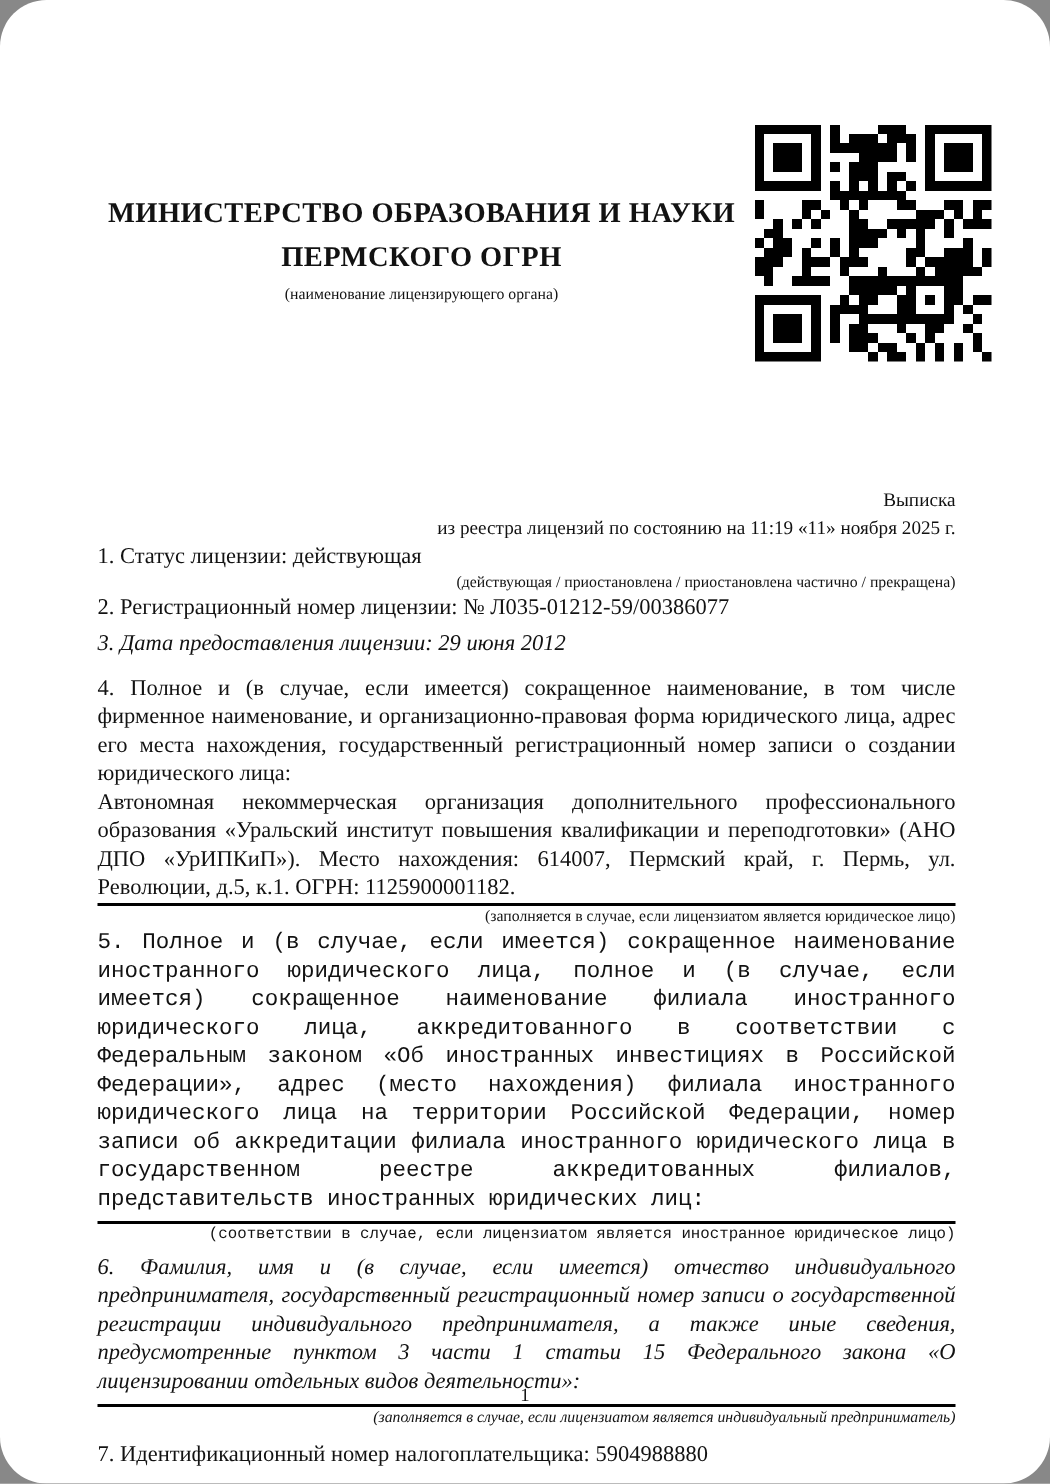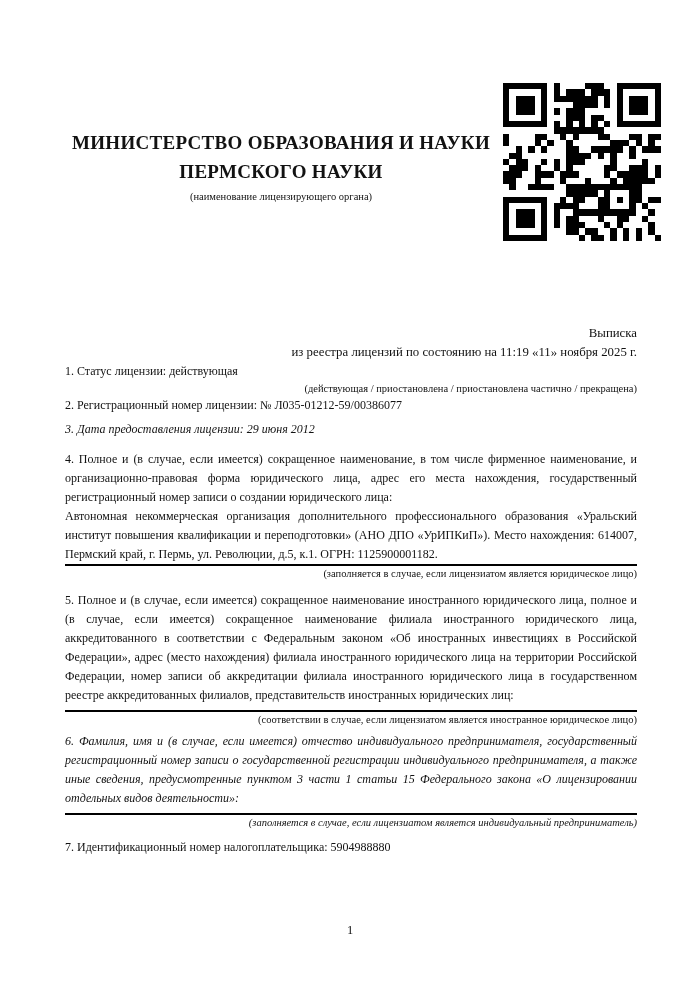--- a/index.html
+++ b/index.html
@@ -5,20 +5,21 @@
   html, body { margin: 0; padding: 0; background: #888; }
   .page {
     position: relative;
     width: 700px;
     height: 989px;
     margin: 0 auto;
     background: #ffffff;
     font-family: "Liberation Serif", "DejaVu Serif", serif;
     color: #121212;
     overflow: hidden;
+    border-radius: 31px;
   }
   
   .letterhead {
     position: absolute;
     top: 128px;
     left: 65px;
     width: 432px;
     text-align: center;
   }
   .authority-name {
@@ -53,60 +54,60 @@
   }
   
   .items {
     position: absolute;
     top: 362px;
     left: 65px;
     width: 572px;
   }
   .item p {
     margin: 0;
-    font-size: 12px;
+    font-size: 15px;
     line-height: 19px;
     text-align: justify;
   }
   .item p.single-line { text-align: left; }
   .caption {
     font-size: 10.5px;
     line-height: 15px;
     text-align: right;
   }
   .rule {
     border: 0;
     border-top: 2px solid #000;
     height: 0;
     margin: 0;
   }
   .gap5 { height: 5px; }
   .mt26 { }
   .mt20 { margin-top: 8px; }
   .mt13 { margin-top: 5px; font-style: italic; }
   .mt11 { margin-top: 11px; }
-  .mt10 { margin-top: 10px; }
+  .mt10 { margin-top: 0; font-family: Liberation Mono, monospace; }
   .page-number {
     position: absolute;
     top: 923px;
     left: 0;
     width: 100%;
     text-align: center;
     font-size: 12.5px;
   }
 </style>
 </head>
 <body>
 
 <div class="page">
 
   <div class="letterhead">
     <div class="authority-name">
       <div>МИНИСТЕРСТВО ОБРАЗОВАНИЯ И НАУКИ</div>
-      <div>ПЕРМСКОГО НАУКИ</div>
+      <div>ПЕРМСКОГО ОГРН</div>
     </div>
     <div class="authority-caption">(наименование лицензирующего органа)</div>
   </div>
 
   <svg class="qr" viewBox="0 0 25 25" shape-rendering="crispEdges" fill="#000000" xmlns="http://www.w3.org/2000/svg">
       <rect x="0" y="0" width="1" height="1"></rect>
       <rect x="1" y="0" width="1" height="1"></rect>
       <rect x="2" y="0" width="1" height="1"></rect>
       <rect x="3" y="0" width="1" height="1"></rect>
       <rect x="4" y="0" width="1" height="1"></rect>

